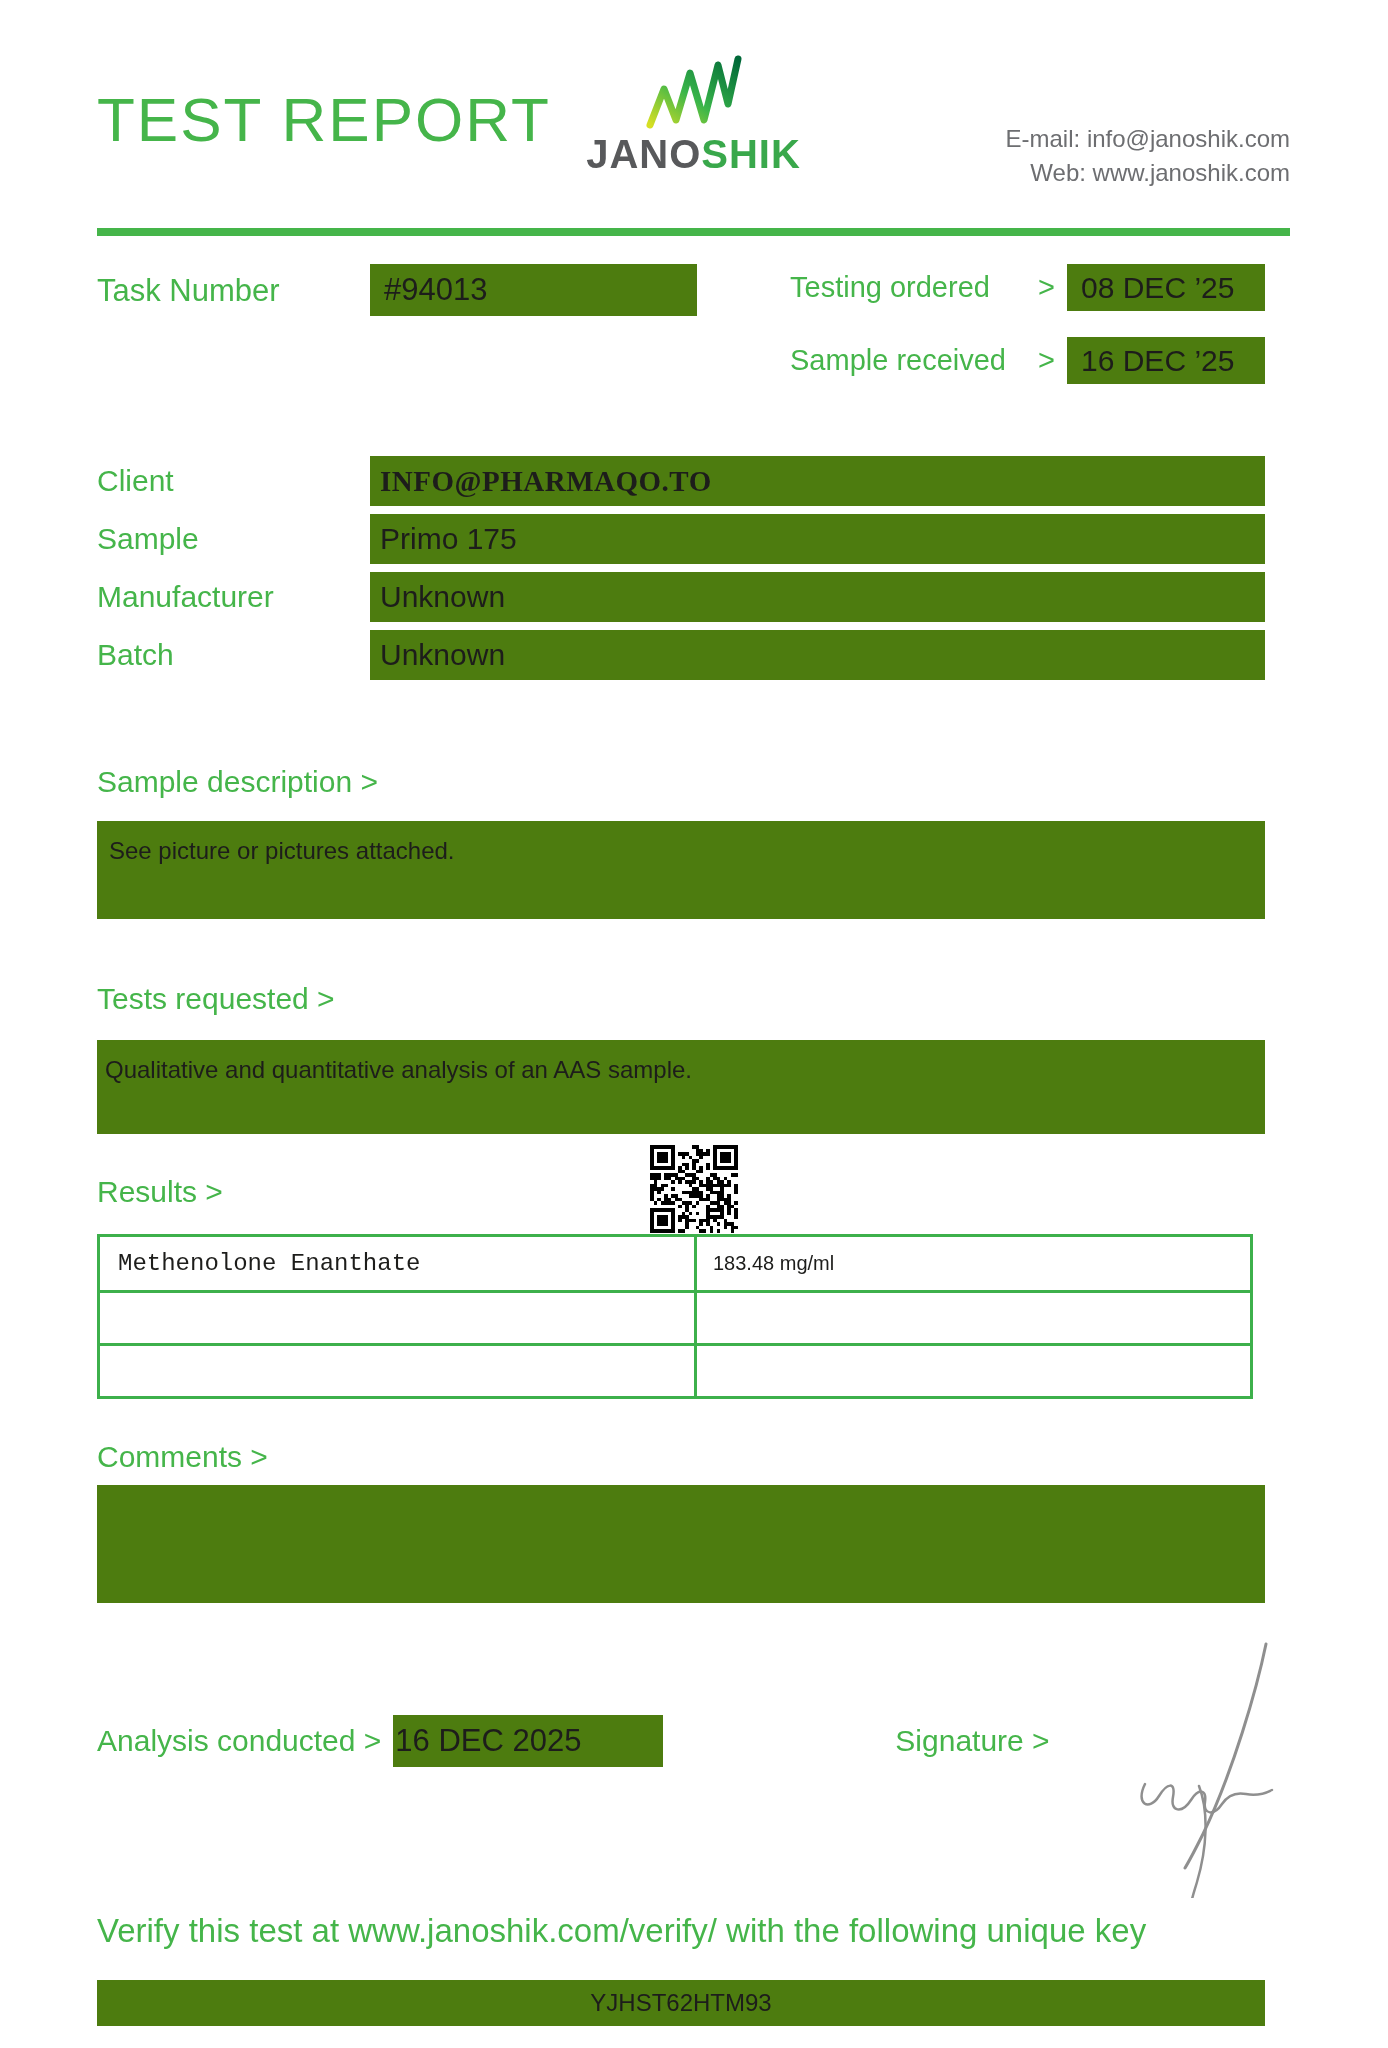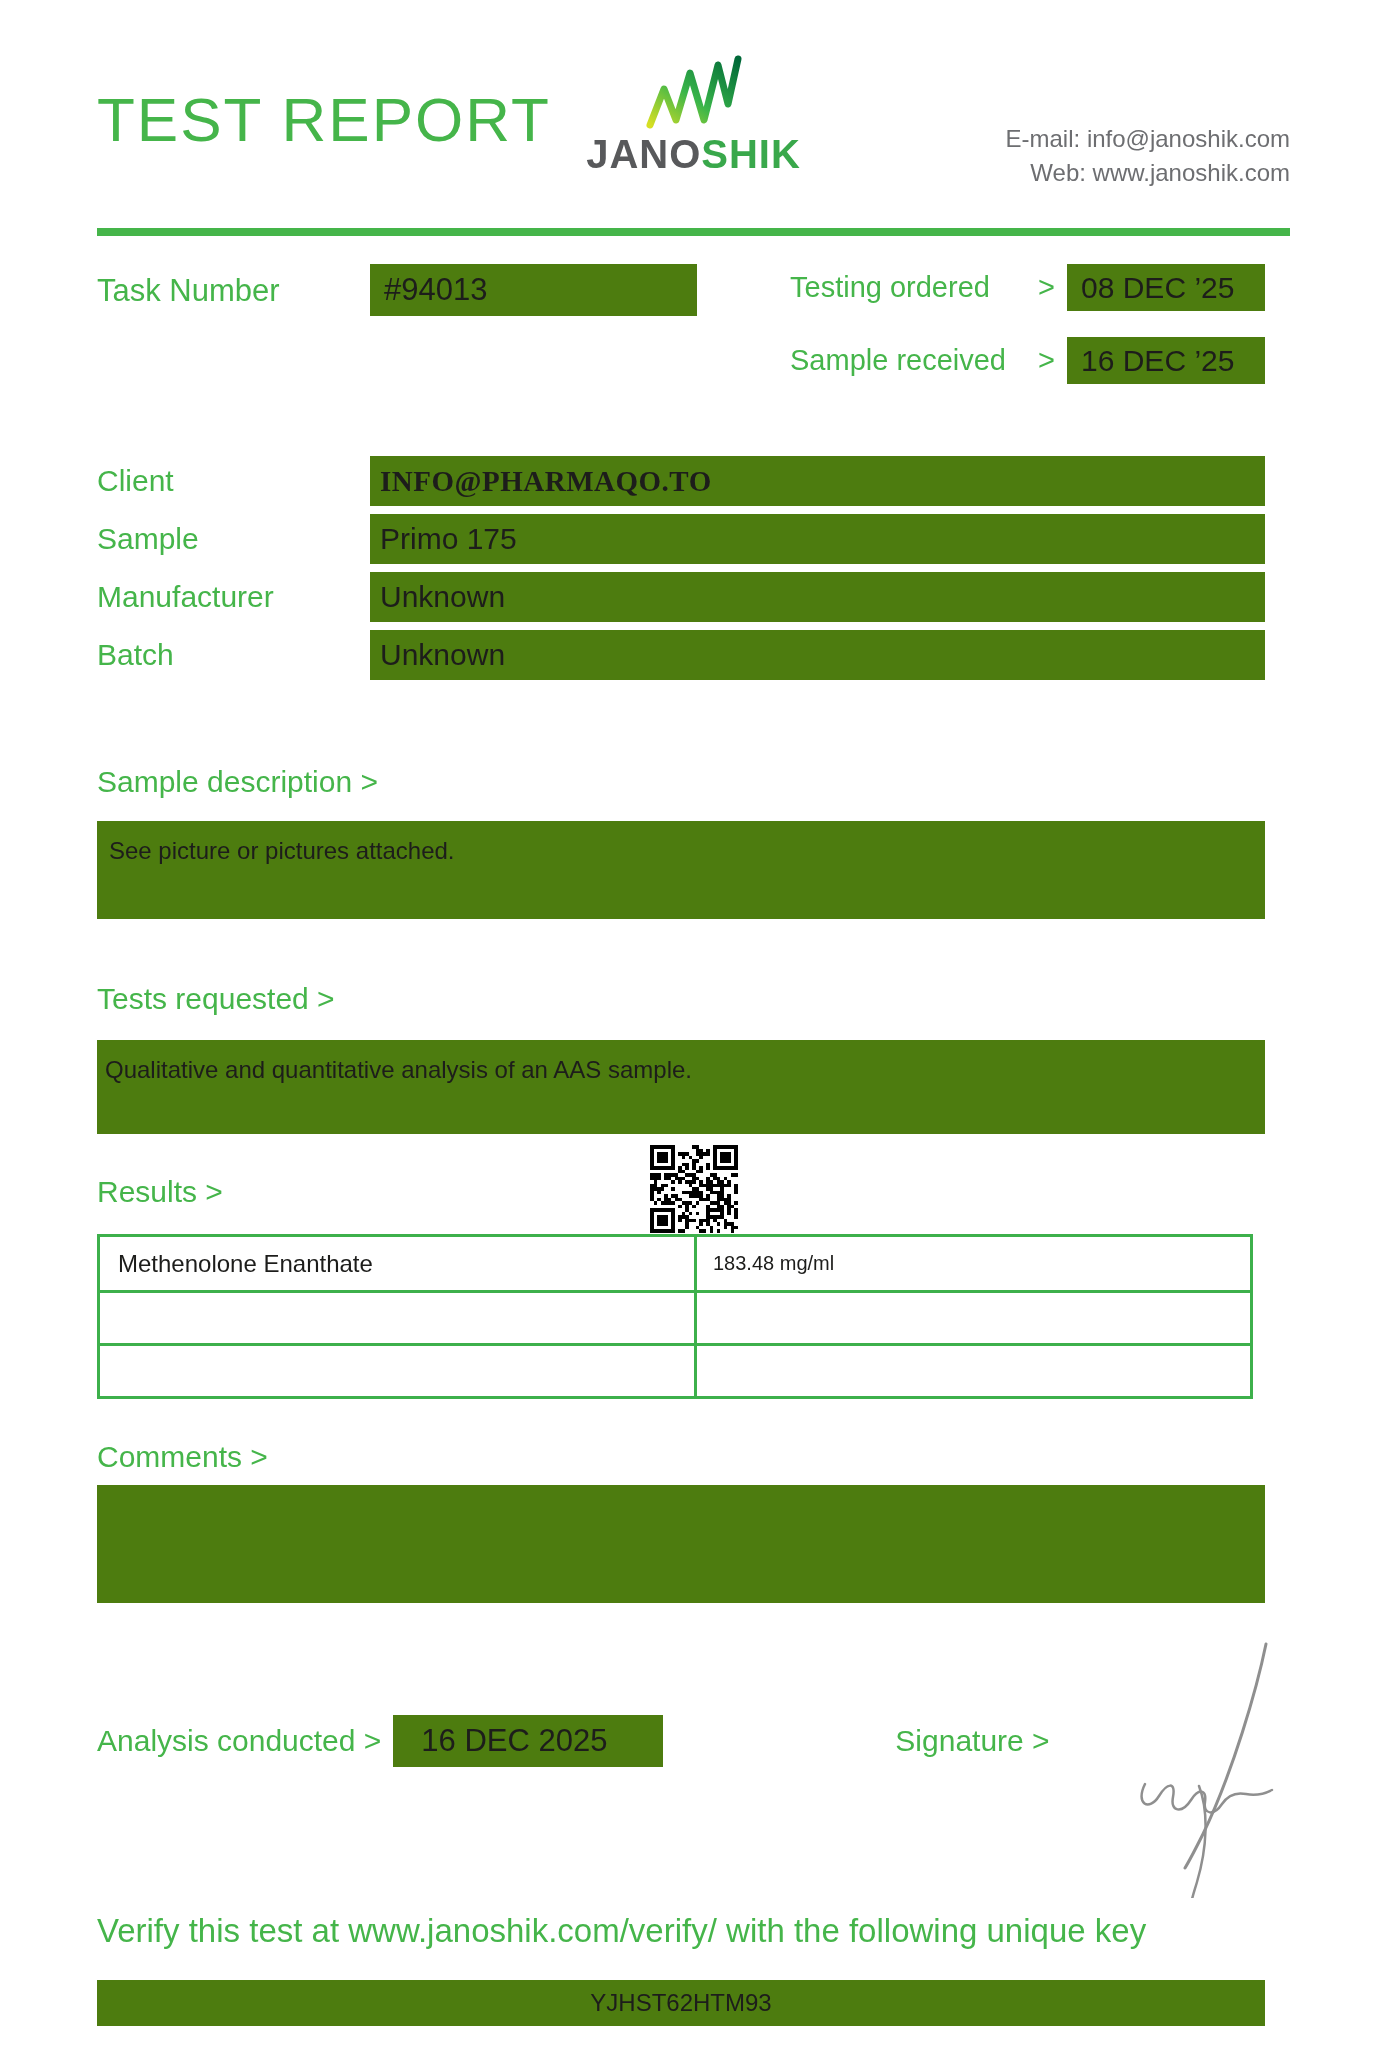--- a/index.html
+++ b/index.html
@@ -53,30 +53,30 @@
   .tests-heading { margin-top:62px; }
   .tests-box { margin-top:24px; height:94px; padding:16px 0 0 8px; }
 
   
   .results { position:relative; }
   .results-heading { margin-top:40px; }
   .qr { position:absolute; left:553px; top:-29px; width:88px; height:88px; background:#fff; }
   .rtable { margin-top:25px; margin-right:37px; border:3px solid #3db04b; }
   .rrow { display:flex; height:53px; border-top:3px solid #3db04b; }
   .rrow:first-child { border-top:none; }
-  .rcell-sub { width:597px; border-right:3px solid #3db04b; line-height:53px; padding-left:18px; font-size:24px; }
+  .rcell-sub { width:597px; border-right:3px solid #3db04b; line-height:53px; padding-left:18px; font-size:24px;font-family:Liberation Mono, monospace; }
   .rcell-amt { flex:1; line-height:53px; padding-left:16px; font-size:20px; }
 
   .comments-heading { margin-top:40px; }
   .comments-box { margin-top:11px; height:118px; padding:16px 0 0 12px; }
 
   
   .bottom-row { display:flex; align-items:center; margin-top:112px; }
   .analysis-label { font-size:30px; }
-  .analysis-value { width:270px; height:52px; line-height:52px; font-size:31px; padding-left:28px; margin-left:12px; }
+  .analysis-value { width:270px; height:52px; line-height:52px; font-size:31px; padding-left:2px; margin-left:12px; }
   .sig-label { font-size:30px; margin-left:232px; }
   .signature-svg { position:absolute; left:1115px; top:1636px; }
 
   .verify { margin-top:145px; font-size:33px; letter-spacing:0px; }
   .key-box { margin-top:30px; margin-right:25px; height:46px; line-height:46px; text-align:center; font-size:24px; }
 </style>
 </head>
 <body>
 
 <div class="page">

